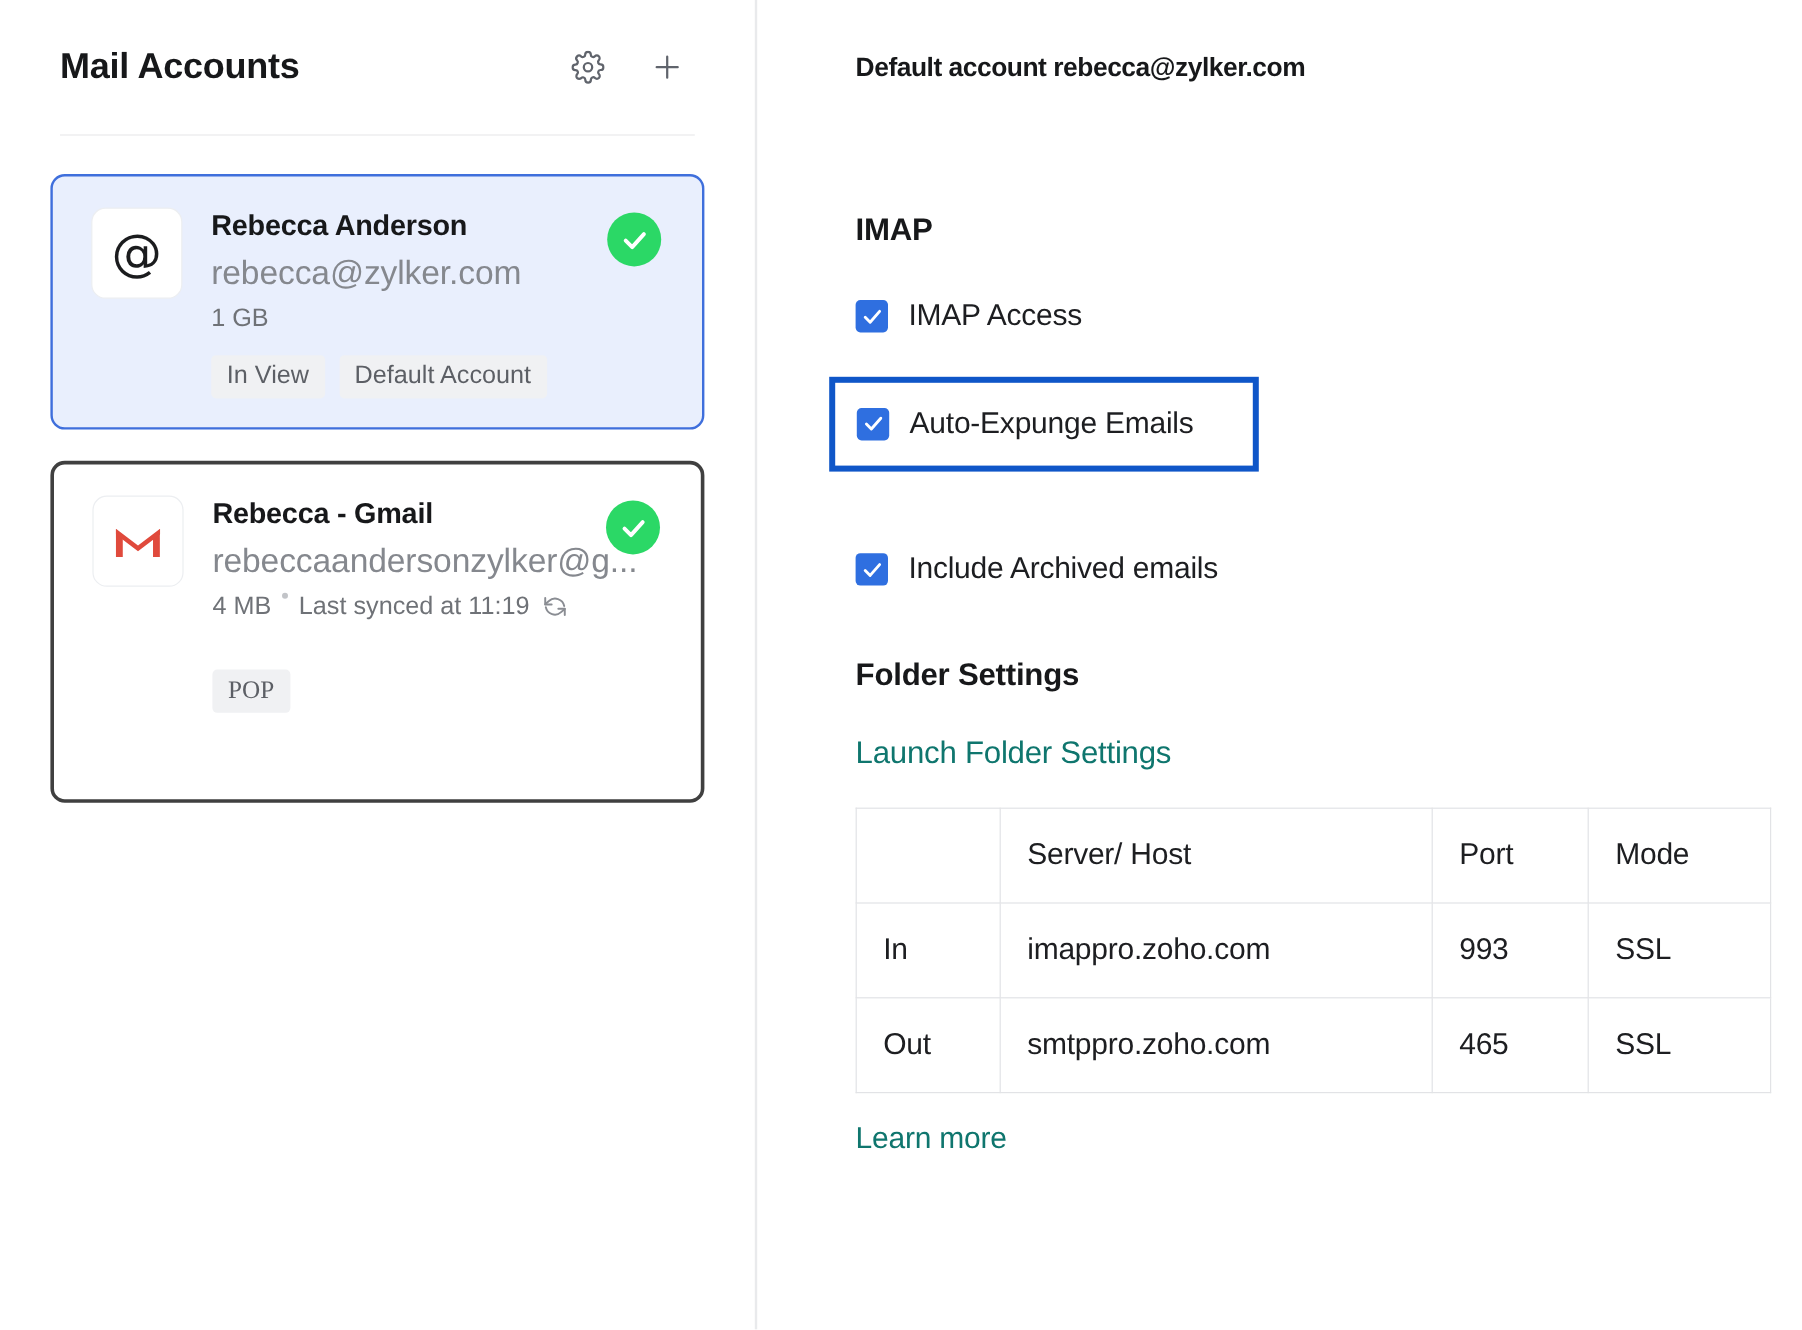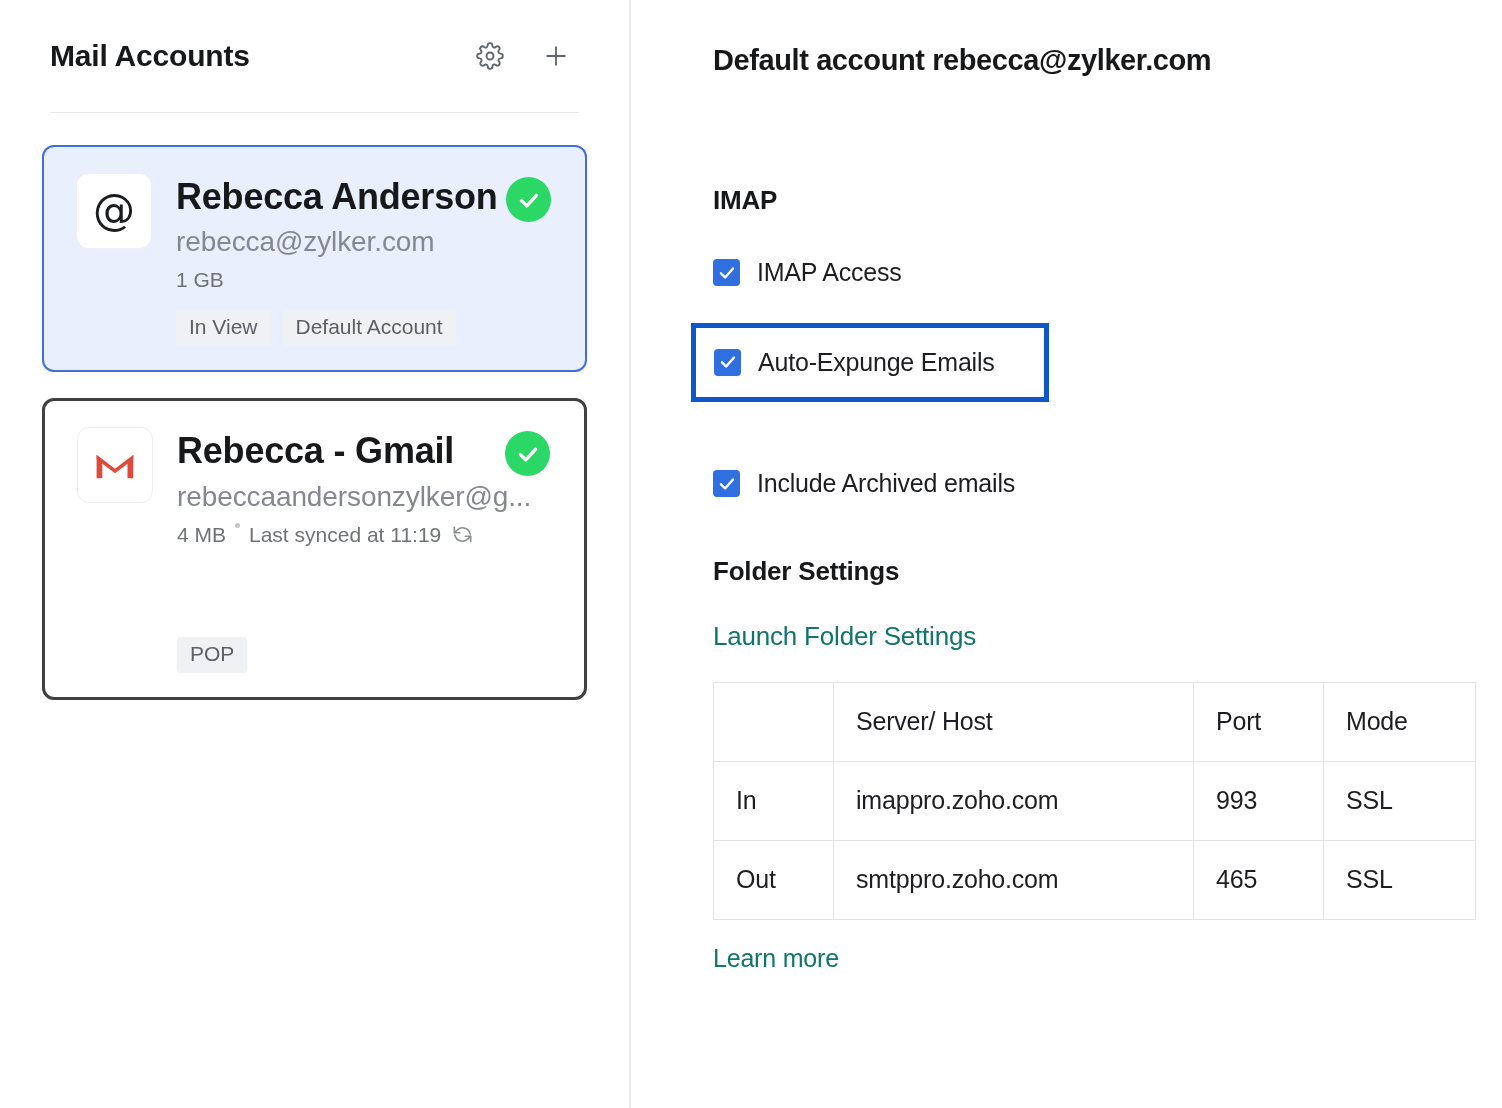--- a/index.html
+++ b/index.html
@@ -62,21 +62,21 @@
     border: 1px solid #eceef1;
     display: flex; align-items: center; justify-content: center;
     margin-right: 24px;
   }
   .avatar .at {
     font-size: 42px; line-height: 1; color: #1b1c1e; font-weight: 400;
     font-family: "DejaVu Sans", sans-serif;
   }
   .card-body { flex: 1; min-width: 0; padding-top: 2px; }
   .acct-name {
-    font-size: 36px; font-weight: 600; color: #17181a; letter-spacing: -0.2px;
+    font-size: 24px; font-weight: 600; color: #17181a; letter-spacing: -0.2px;
     line-height: 1.2;
   }
   .acct-email {
     font-size: 28px; color: #85888e; margin-top: 8px;
     white-space: nowrap; overflow: hidden; text-overflow: ellipsis;
     letter-spacing: -0.1px;
   }
   .acct-meta {
     font-size: 21px; color: #6f7277; margin-top: 10px;
     display: flex; gap: 9px;
@@ -89,30 +89,30 @@
     font-size: 21px; padding: 4px 13px 6px 13px;
     border-radius: 4px; line-height: 1.25; white-space: nowrap;
   }
   .status-check {
     position: absolute; right: 34px; top: 30px;
     width: 45px; height: 45px; border-radius: 50%;
     background: #2bd866;
     display: flex; align-items: center; justify-content: center;
   }
   .plain .status-check { top: 30px; }
-  .badge-row-pop { margin-top: 90px; }
+  .badge-row-pop { margin-top: 40px; font-family: Liberation Serif, serif; }
 
   
   .main {
     flex: 1; height: 1108px;
     padding: 42px 60px 0 82px;
     position: relative;
   }
   .main-title {
-    font-size: 29px; font-weight: 700; letter-spacing: -0.4px;
+    font-size: 22px; font-weight: 700; letter-spacing: -0.4px;
     color: #17181a; line-height: 1.3;
   }
   .section-title {
     font-size: 26px; font-weight: 700; color: #17181a;
     letter-spacing: -0.2px;
   }
   .imap-head { margin-top: 105px; }
   .check-row {
     display: flex; align-items: center; gap: 17px;
     height: 44px;

